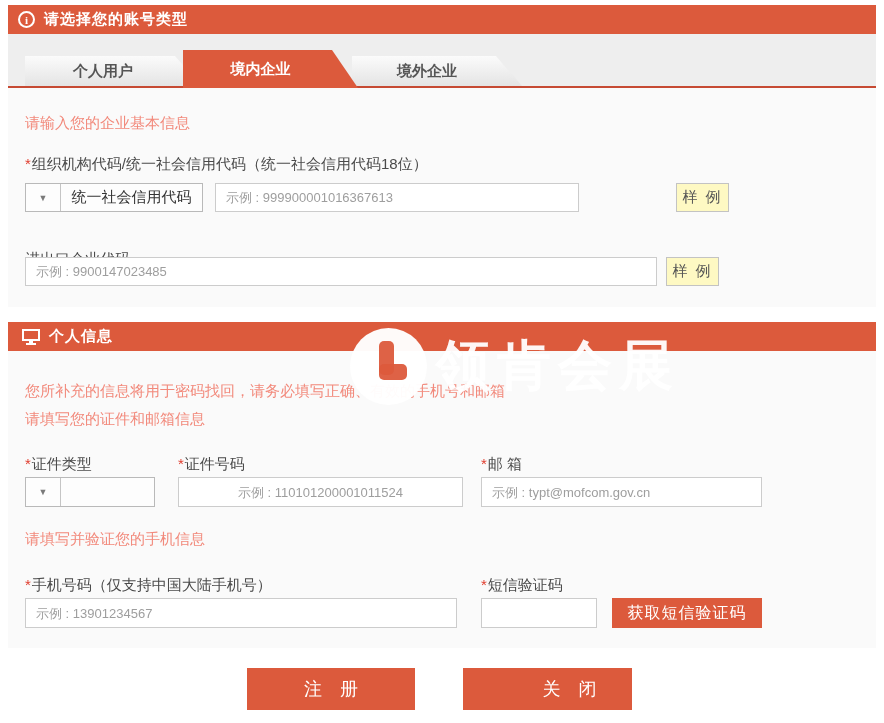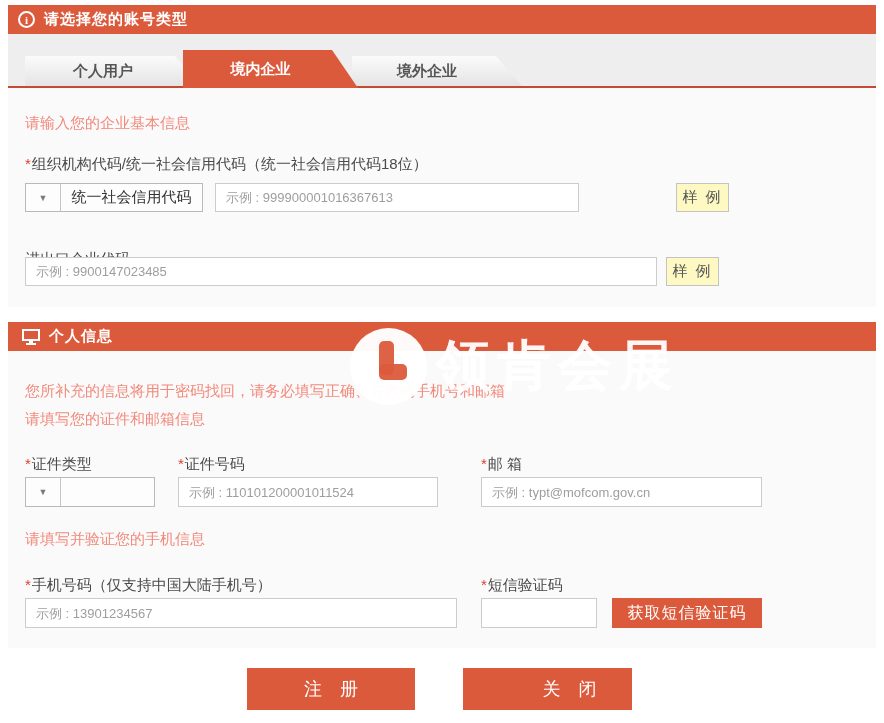--- a/index.html
+++ b/index.html
@@ -129,21 +129,21 @@
   <div class="flabel" style="left:178px; top:455px;">
     <span class="req">*</span><span>证件号码</span>
   </div>
   <div class="flabel" style="left:481px; top:455px;">
     <span class="req">*</span><span>邮 箱</span>
   </div>
 
   <div class="dropdown" style="left:25px; top:477px; width:130px; height:30px;">
     <span class="dd-arrow">▼</span>
   </div>
-  <input class="tinput" style="left: 178px; top: 477px; width: 260px; height: 30px;" placeholder="示例 : 110101200001011524">
+  <input class="tinput" style="left: 178px; top: 477px; width: 285px; height: 30px; text-align: center;" placeholder="示例 : 110101200001011524">
   <input class="tinput" style="left: 481px; top: 477px; width: 281px; height: 30px;" placeholder="示例 : typt@mofcom.gov.cn">
 
   <div class="hint" style="left:25px; top:530px;">请填写并验证您的手机信息</div>
 
   <div class="flabel" style="left:25px; top:576px;">
     <span class="req">*</span><span>手机号码（仅支持中国大陆手机号）</span>
   </div>
   <div class="flabel" style="left:481px; top:576px;">
     <span class="req">*</span><span>短信验证码</span>
   </div>

